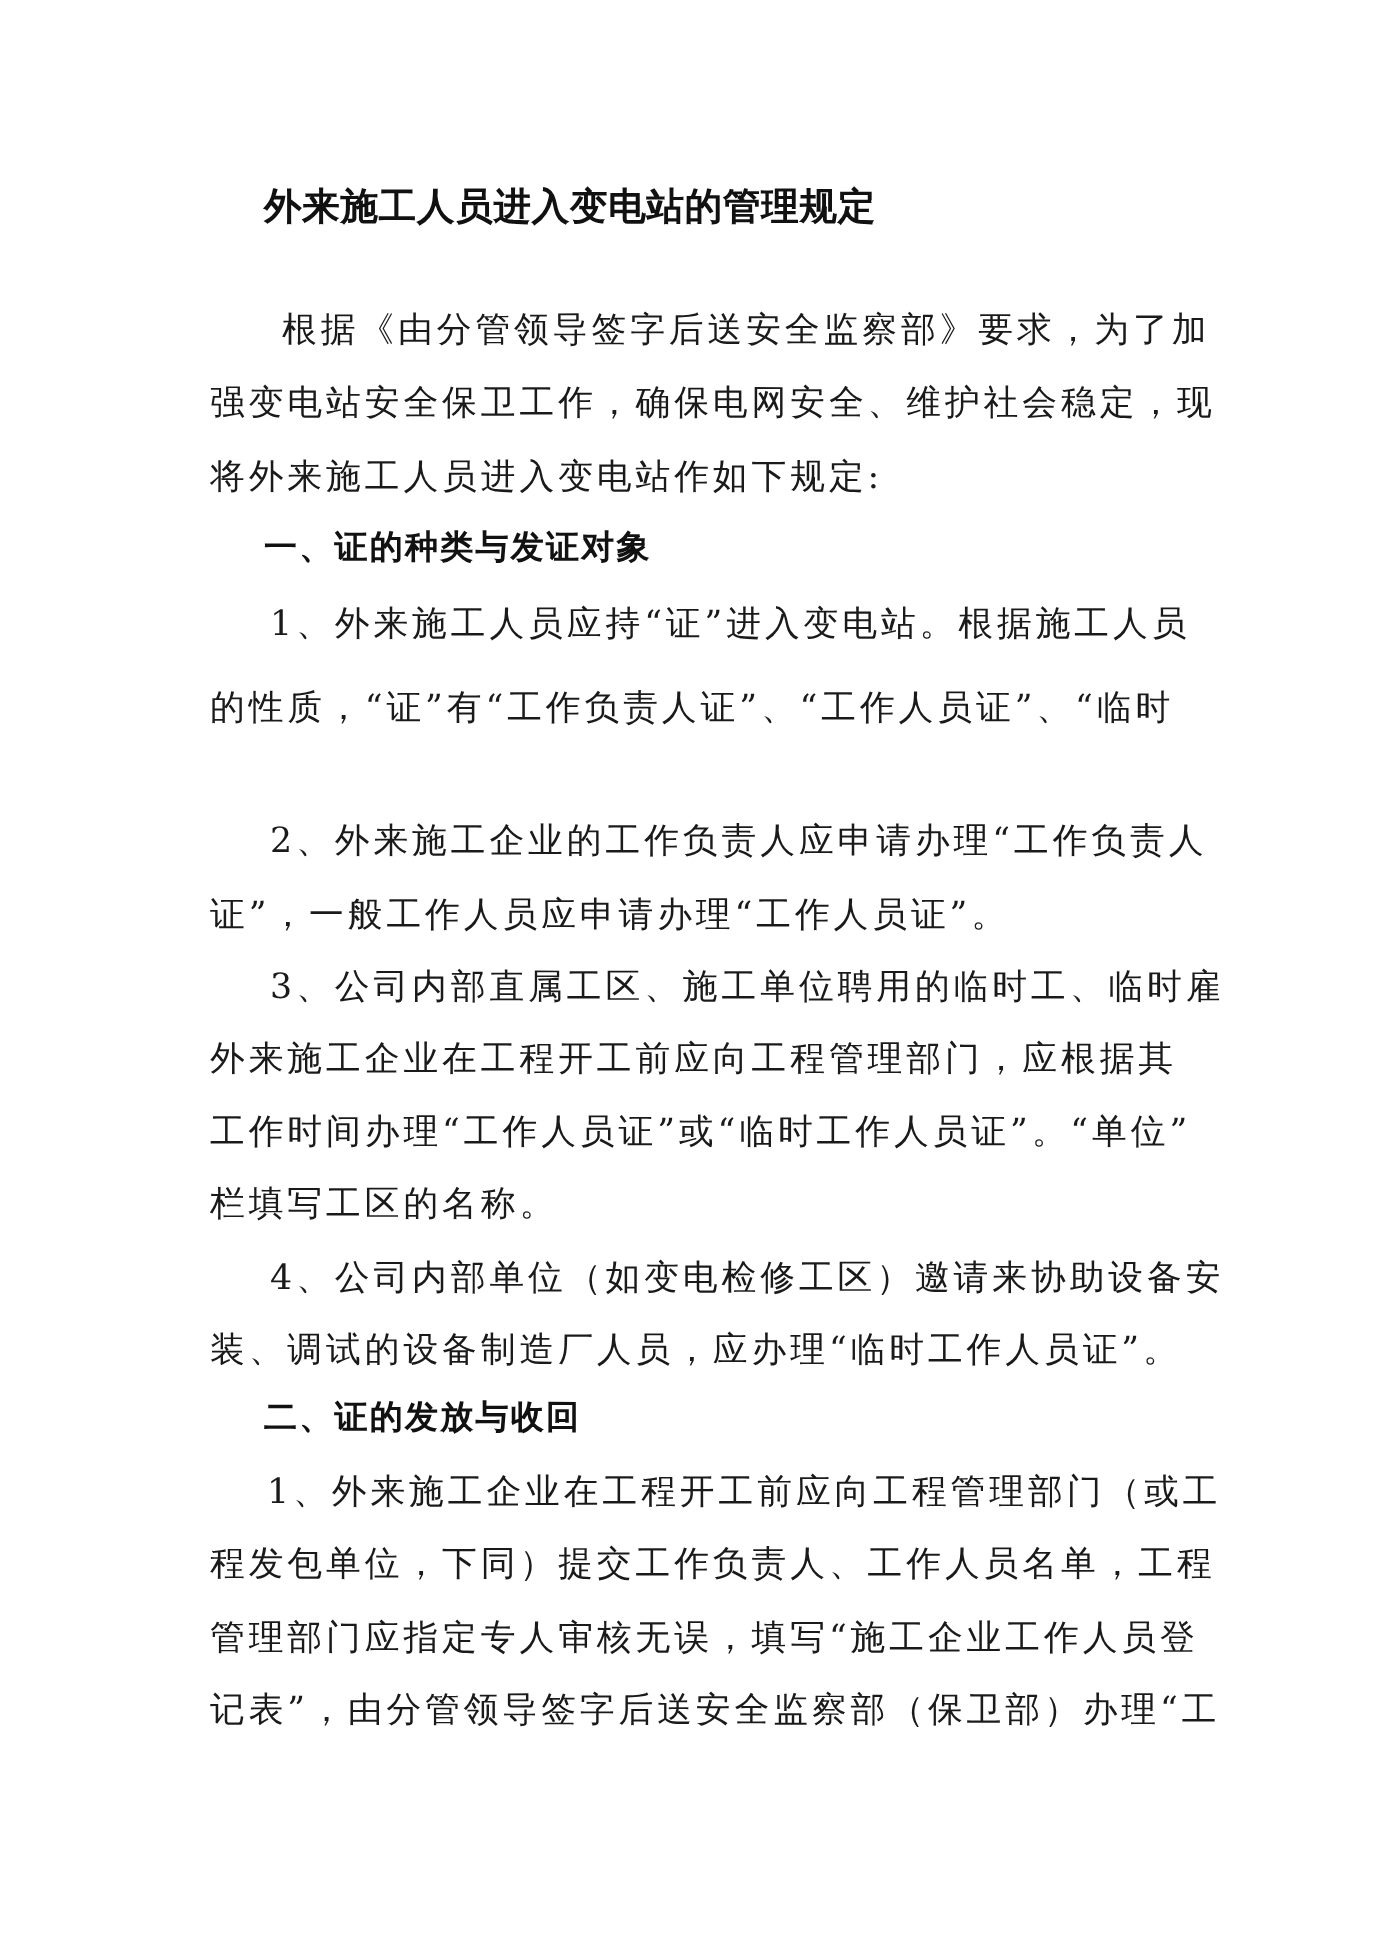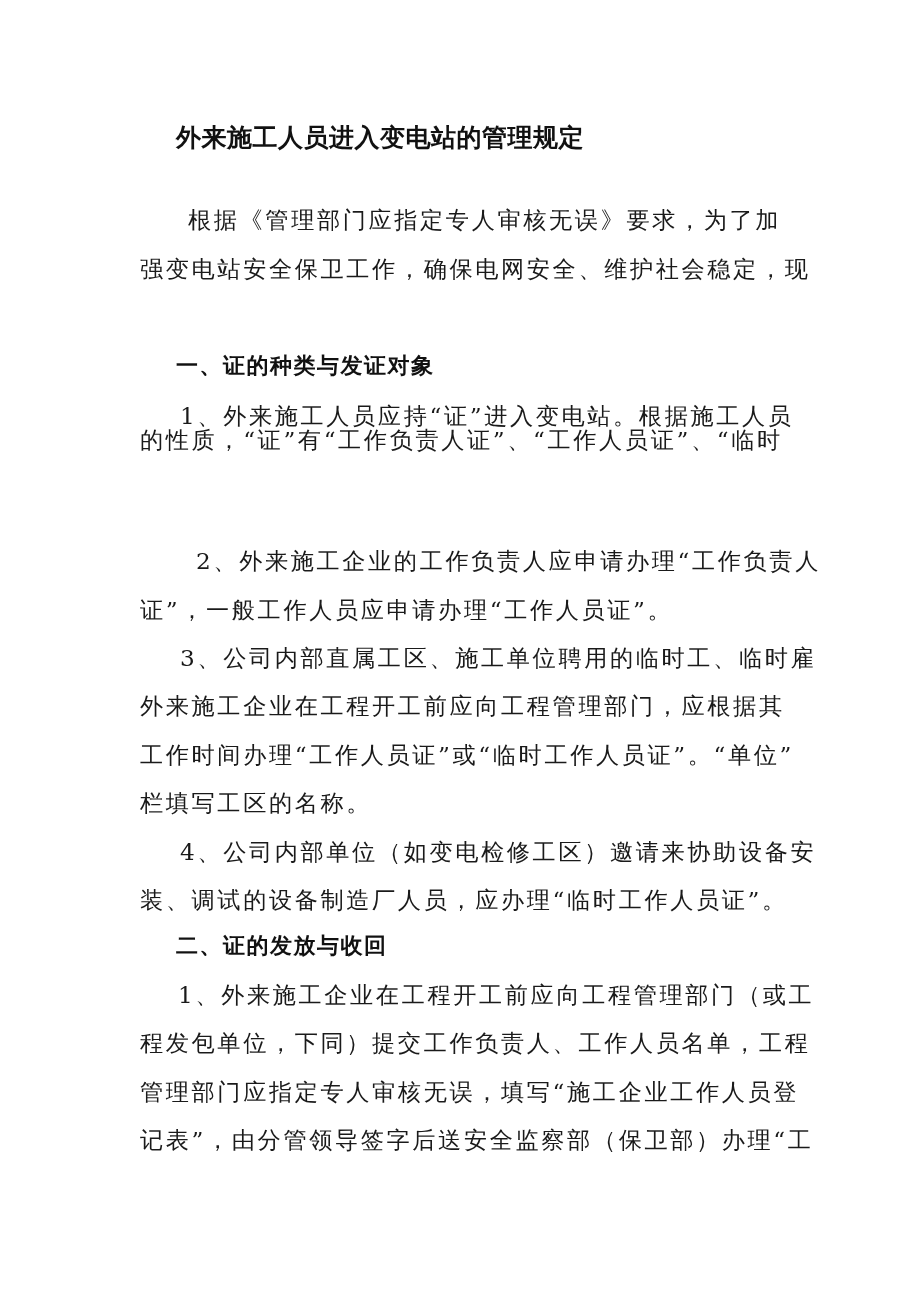--- a/index.html
+++ b/index.html
@@ -55,29 +55,30 @@
     margin-left: 36px;
   }
 </style>
 </head>
 <body>
 
 <div class="page">
 
   <div class="title">外来施工人员进入变电站的管理规定</div>
 
-  <div class="line" style="top:200px; left:188px; width:600px;">根据《管理部门应指定专人审核无误》要求，为了加</div>
+  <div class="line" style="top:200px; left:188px; width:600px;">根据《由分管领导签字后送安全监察部》要求，为了加</div>
   <div class="line" style="top:249px;">强变电站安全保卫工作，确保电网安全、维护社会稳定，现</div>
+  <div class="line" style="top:298px;">将外来施工人员进入变电站作如下规定:</div>
 
   <div class="line heading" style="top:346px;">一、证的种类与发证对象</div>
 
   <div class="line" style="top:396px; left:180px; width:610px;">1、外来施工人员应持“证”进入变电站。根据施工人员</div>
-  <div class="line" style="top:420px;">的性质，“证”有“工作负责人证”、“工作人员证”、“临时</div>
+  <div class="line" style="top:452px;">的性质，“证”有“工作负责人证”、“工作人员证”、“临时</div>
 
-  <div class="line" style="top:541px; left:196px; width:610px;">2、外来施工企业的工作负责人应申请办理“工作负责人</div>
+  <div class="line" style="top:541px; left:180px; width:610px;">2、外来施工企业的工作负责人应申请办理“工作负责人</div>
   <div class="line" style="top:590px;">证”，一般工作人员应申请办理“工作人员证”。</div>
 
   <div class="line" style="top:638px; left:180px; width:610px;">3、公司内部直属工区、施工单位聘用的临时工、临时雇</div>
   <div class="line" style="top:686px;">外来施工企业在工程开工前应向工程管理部门，应根据其</div>
   <div class="line" style="top:783px;">栏填写工区的名称。</div>
   <div class="line" style="top:735px;">工作时间办理“工作人员证”或“临时工作人员证”。“单位”</div>
 
   <div class="line" style="top:832px; left:180px; width:610px;">4、公司内部单位（如变电检修工区）邀请来协助设备安</div>
   <div class="line" style="top:880px;">装、调试的设备制造厂人员，应办理“临时工作人员证”。</div>
 

